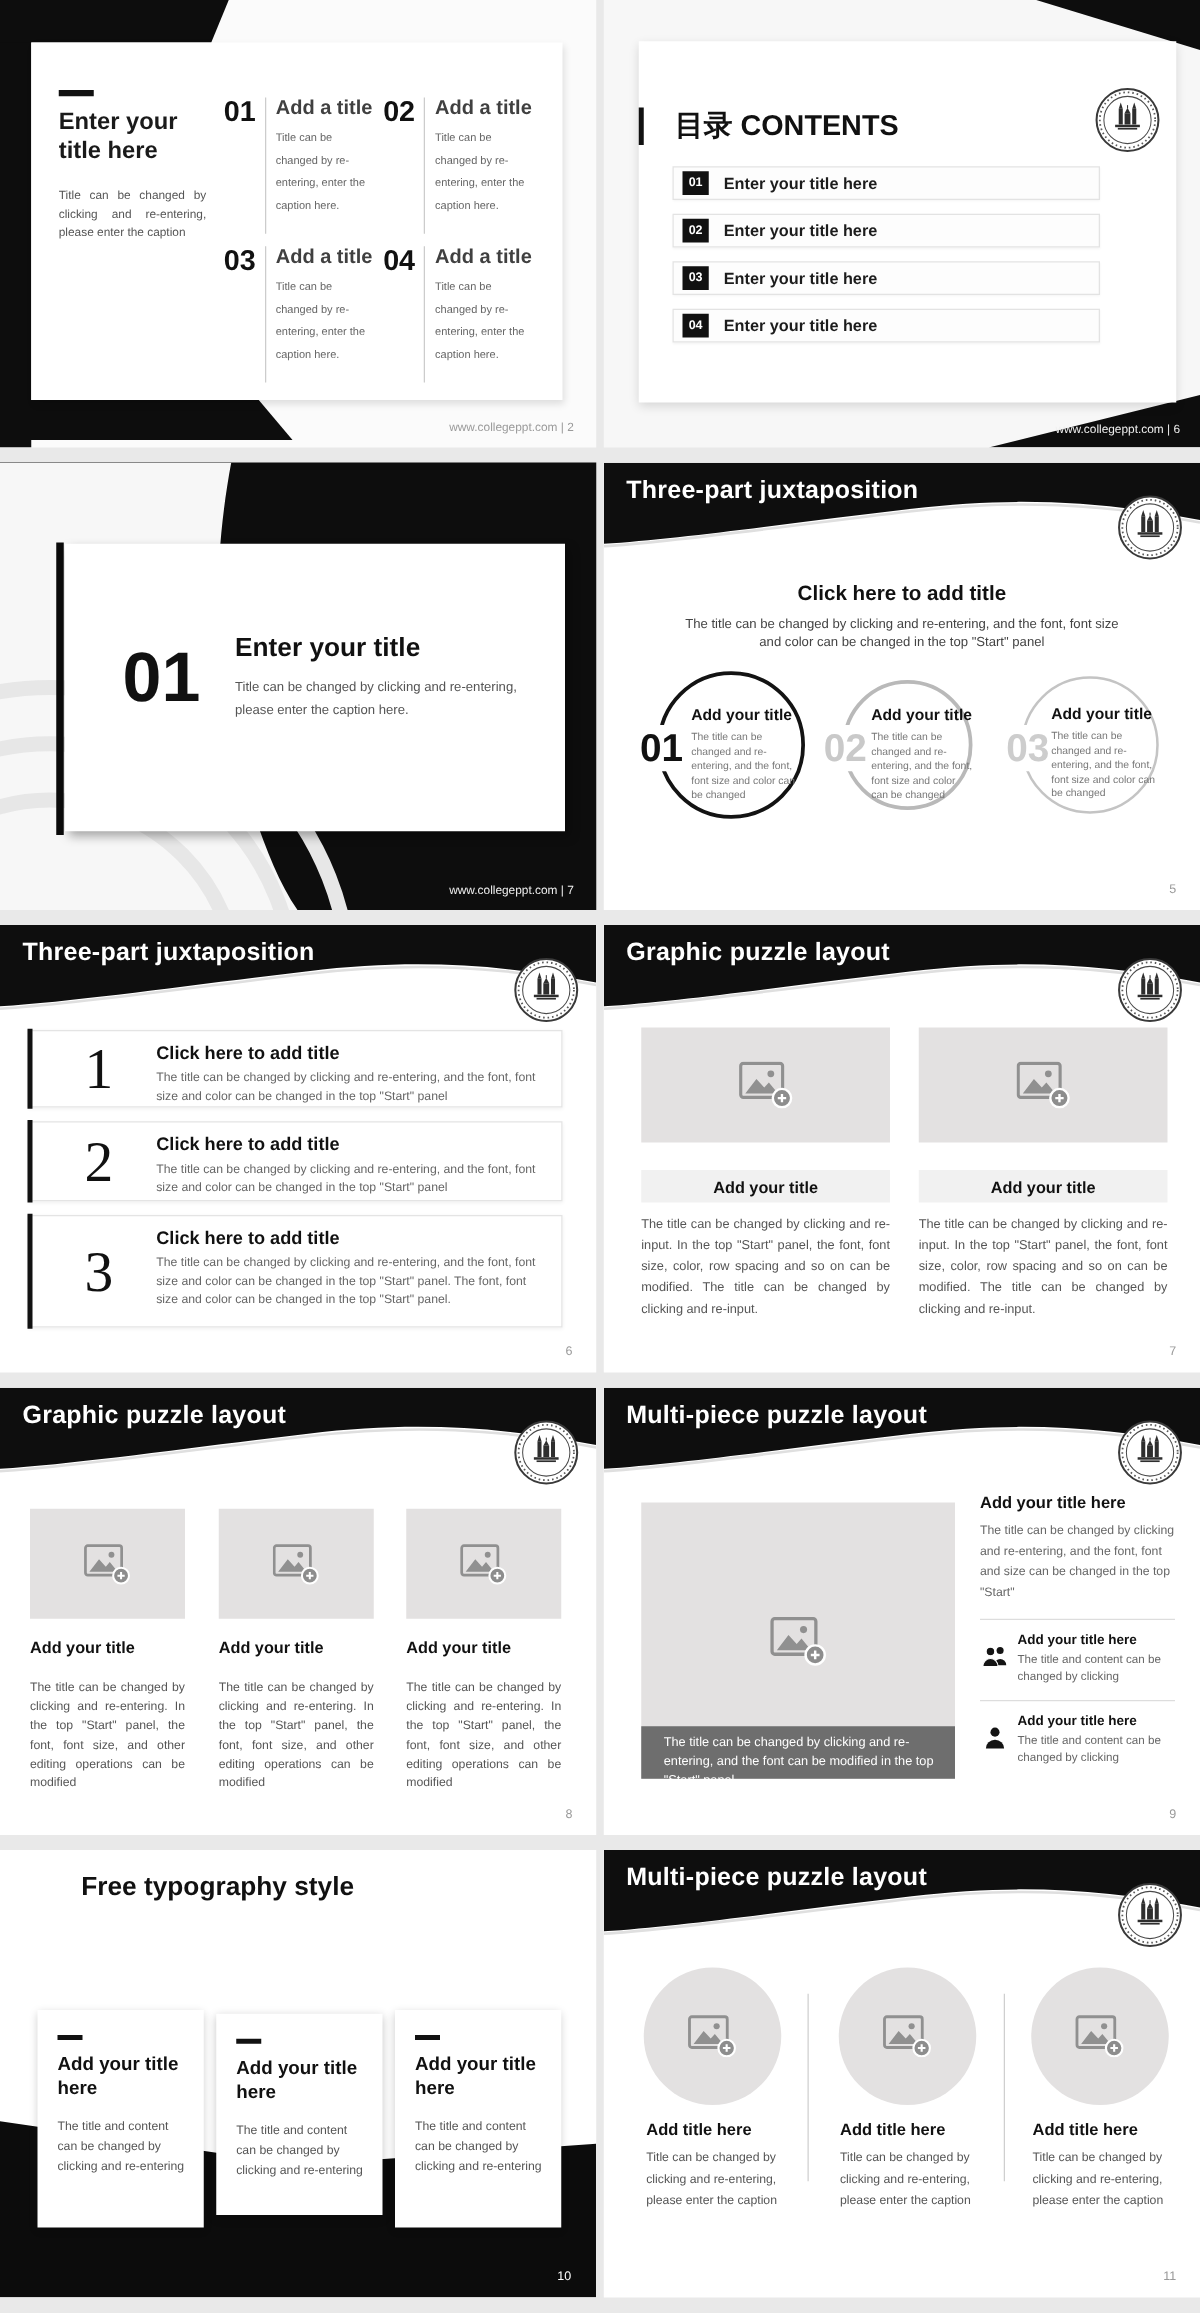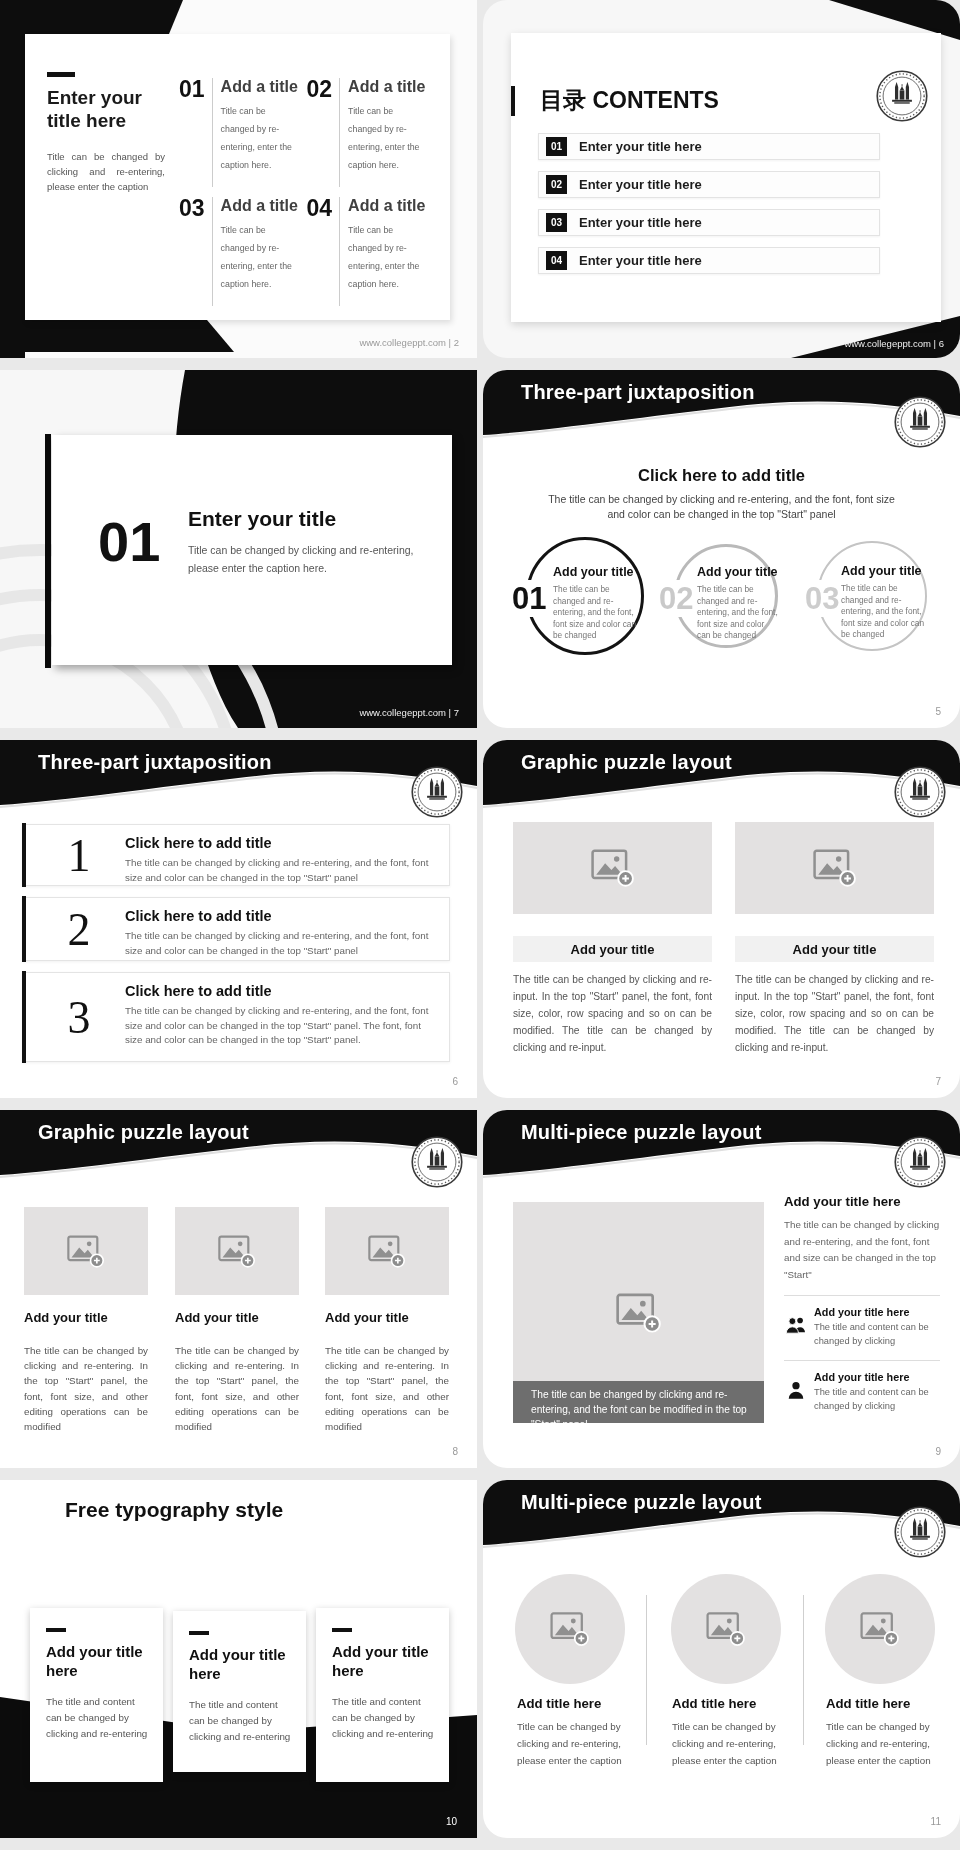--- a/index.html
+++ b/index.html
@@ -1,25 +1,25 @@
 <!DOCTYPE html>
 <html><head>
 <meta charset="utf-8">
 <style>
   html,body{margin:0;padding:0;background:#e9e9e9;width:960px;font-family:"Liberation Sans","DejaVu Sans",sans-serif;-webkit-font-smoothing:antialiased;}
   *{box-sizing:border-box;}
   .grid{width:960px;height:1850px;display:grid;grid-template-columns:480px 480px;grid-auto-rows:370px;}
   .cell{position:relative;width:480px;height:370px;padding-left:16px;}
   .slide{position:absolute;top:0;bottom:12px;background:#fff;overflow:hidden;}
   .cell.L .slide{left:0;right:3px;}
-  .cell.R .slide{left:3px;right:0;border-radius:24px;}
+  .cell.R .slide{left:3px;right:0;}
   
   .hdr{position:absolute;left:0;top:0;width:100%;height:80px;}
   .wavesvg{position:absolute;left:0;top:0;width:100%;height:78px;display:block;}
-  .hdr-title{position:absolute;left:38px;top:11px;color:#fff;font-size:20px;font-weight:bold;letter-spacing:.2px;}
+  .hdr-title{position:absolute;left:18px;top:11px;color:#fff;font-size:20px;font-weight:bold;letter-spacing:.2px;}
   .seal{position:absolute;width:54px;height:54px;}
   .hdr .seal{right:13px;top:25px;}
   .pageno{position:absolute;right:19px;bottom:11px;font-size:10px;color:#999;}
   .just{text-align:justify;}
   
   .s1bg{position:absolute;inset:0;width:100%;height:100%;}
   .s1card{position:absolute;left:25px;top:34px;width:425px;height:286px;background:#fff;box-shadow:2px 3px 6px rgba(0,0,0,.12);padding:38px 24px 0 22px;display:flex;}
   .s1left{width:118px;flex:0 0 118px;}
   .s1dash{width:28px;height:5px;background:#111;margin-bottom:10px;}
   .s1title{font-size:19px;font-weight:bold;line-height:1.2;color:#1a1a1a;}

